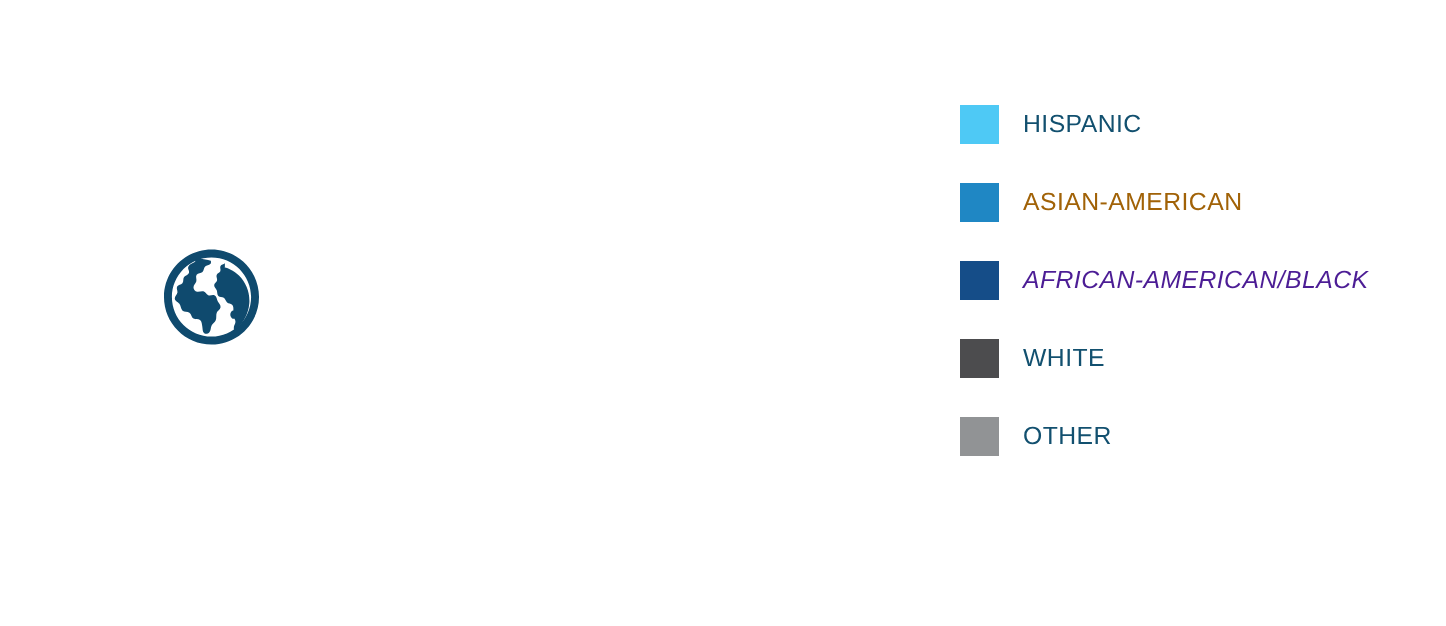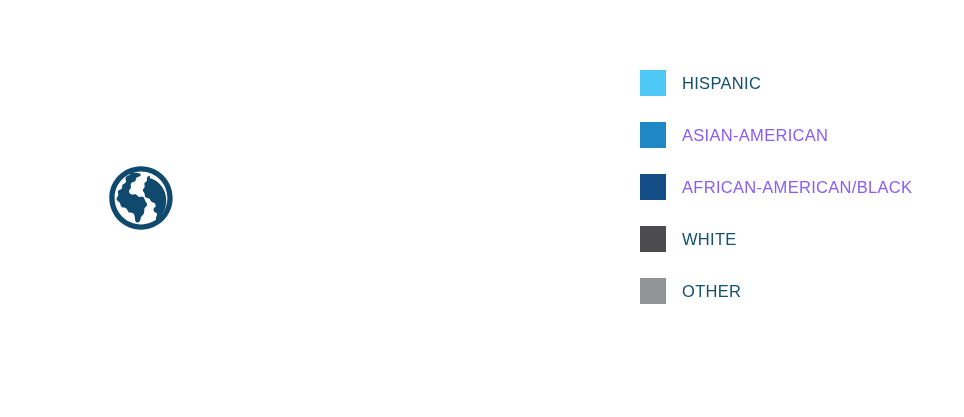--- a/index.html
+++ b/index.html
@@ -150,25 +150,25 @@
   </div>
 
 
   <div id="legend">
     <div class="legend-row" style="top:0px;">
       <div class="legend-swatch" style="background: rgb(78, 201, 245);"></div>
       <div class="legend-label" style="color: rgb(18, 80, 111);">HISPANIC</div>
     </div>
     <div class="legend-row" style="top:52px;">
       <div class="legend-swatch" style="background: rgb(31, 135, 196);"></div>
-      <div class="legend-label" style="color: #8b5cf6;">ASIAN-AMERICAN</div>
+      <div class="legend-label" style="color: #a16207;">ASIAN-AMERICAN</div>
     </div>
     <div class="legend-row" style="top:104px;">
       <div class="legend-swatch" style="background: rgb(21, 77, 136);"></div>
-      <div class="legend-label" style="color: #8b5cf6;">AFRICAN-AMERICAN/BLACK</div>
+      <div class="legend-label" style="color: #4c1d95; font-style: italic;">AFRICAN-AMERICAN/BLACK</div>
     </div>
     <div class="legend-row" style="top:208px;">
       <div class="legend-swatch" style="background: rgb(145, 147, 149);"></div>
       <div class="legend-label" style="color: rgb(18, 80, 111);">OTHER</div>
     </div>
     <div class="legend-row" style="top:156px;">
       <div class="legend-swatch" style="background: rgb(76, 76, 78);"></div>
       <div class="legend-label" style="color: rgb(18, 80, 111);">WHITE</div>
     </div>
   </div>

